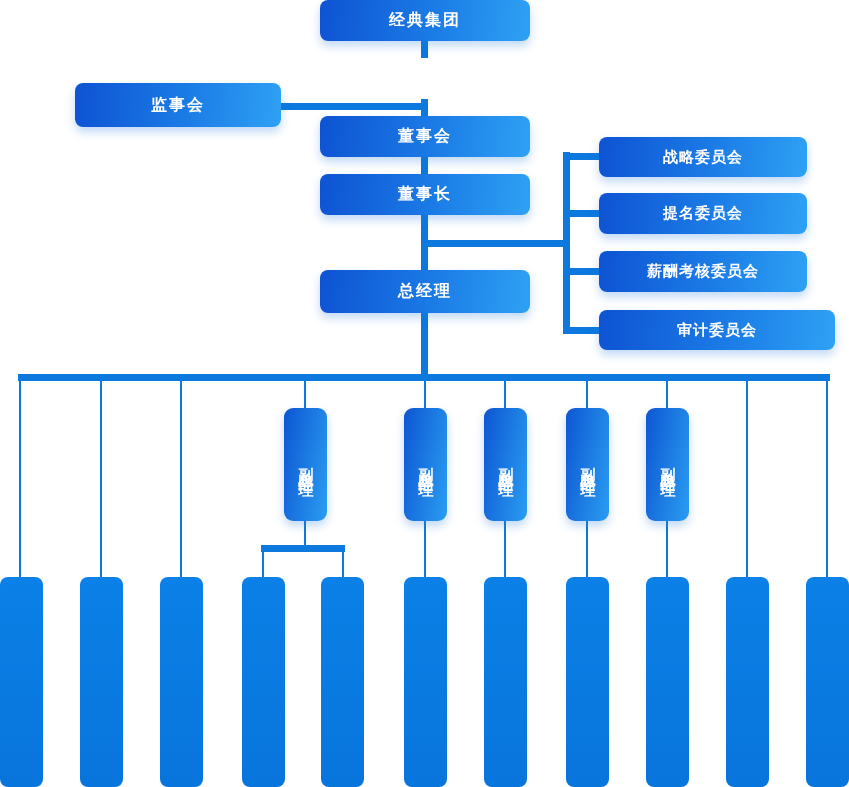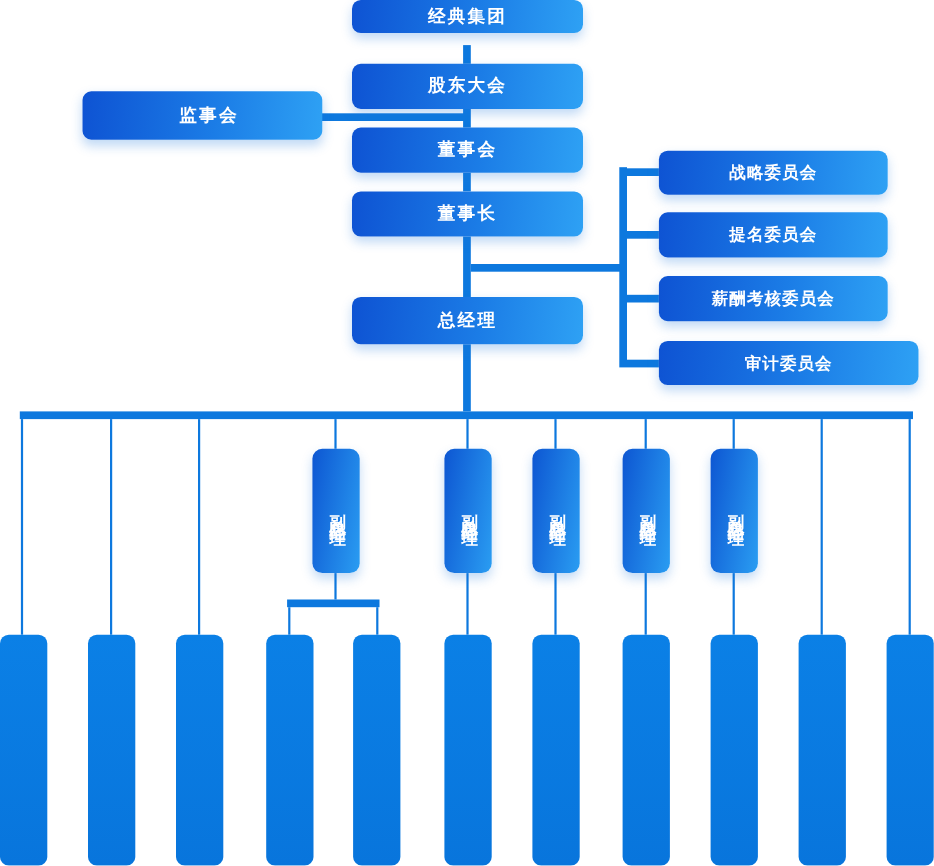--- a/index.html
+++ b/index.html
@@ -64,27 +64,24 @@
   <div class="ln" style="left:746px;top:381px;width:2px;height:196px;"></div>
   <div class="ln" style="left:826px;top:381px;width:2px;height:196px;"></div>
   <div class="ln" style="left:304px;top:521px;width:2px;height:24px;"></div>
   <div class="ln" style="left:262px;top:552px;width:2px;height:25px;"></div>
   <div class="ln" style="left:342px;top:552px;width:2px;height:25px;"></div>
   <div class="ln" style="left:424px;top:521px;width:2px;height:56px;"></div>
   <div class="ln" style="left:504px;top:521px;width:2px;height:56px;"></div>
   <div class="ln" style="left:586px;top:521px;width:2px;height:56px;"></div>
   <div class="ln" style="left:666px;top:521px;width:2px;height:56px;"></div>
 
-  <div class="hbox" style="left:320px;top:0;width:210px;height:30px;">
+  <div class="hbox" style="left:320px;top:0;width:210px;height:41px;">
     <span>经典集团</span>
   </div>
-  <div class="hbox" style="left:320px;top:58px;width:210px;height:41px;">
-    <span>股东大会</span>
-  </div>
-  <div class="hbox" style="left:75px;top:83px;width:206px;height:44px;padding-left:12px;">
+  <div class="hbox" style="left:75px;top:83px;width:206px;height:44px;">
     <span>监事会</span>
   </div>
   <div class="hbox" style="left:320px;top:116px;width:210px;height:41px;justify-content:center;">
     <span>董事会</span>
   </div>
   <div class="hbox" style="left:320px;top:174px;width:210px;height:41px;">
     <span>董事长</span>
   </div>
   <div class="hbox" style="left:320px;top:270px;width:210px;height:43px;">
     <span>总经理</span>

